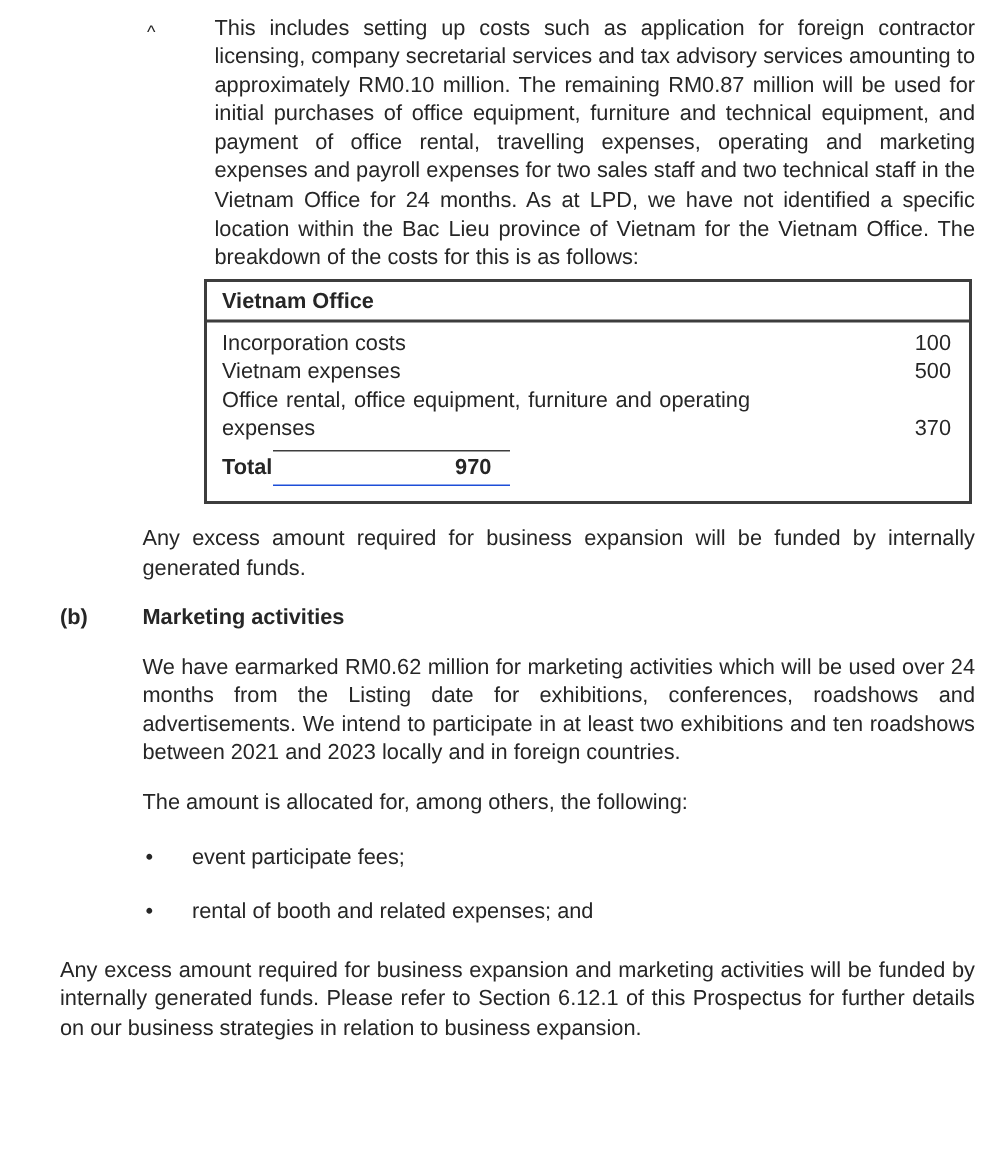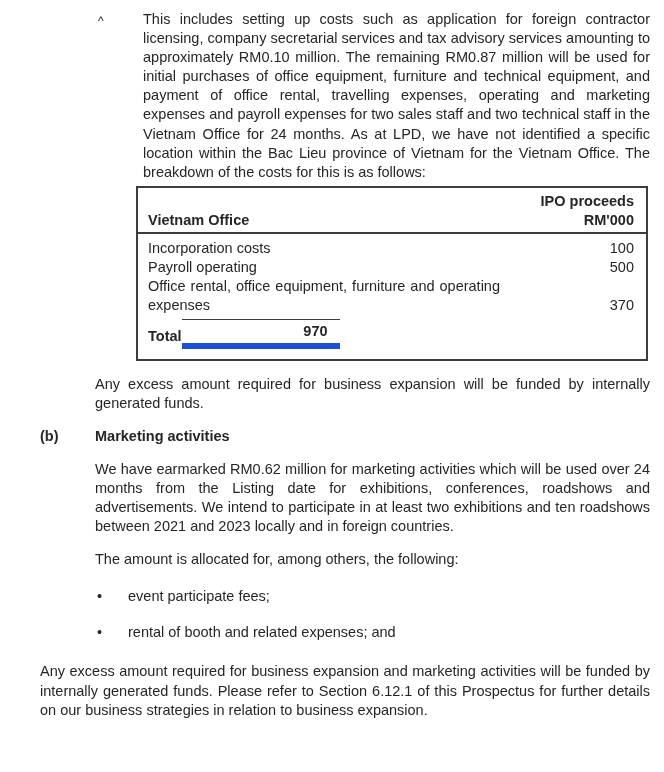--- a/index.html
+++ b/index.html
@@ -57,21 +57,21 @@
     display: flex;
     justify-content: flex-start;
     align-items: flex-end;
     margin: 4px 0 10px 10px;
   }
   .t-total-label { font-weight: bold; padding-bottom: 2px; }
   .t-total-value-wrap {
     width: 158px;
     text-align: right;
     border-top: 1px solid #3d3d3d;
-    border-bottom: 6px solid #1d4ed8;
+    border-bottom: 1px solid #1d4ed8;
     padding: 2px 12px 1px 0;
     font-weight: bold;
   }
 
   .after-table-para { margin: 14px 14px 0 95px; }
 
   .section-head {
     display: flex;
     margin: 14px 14px 0 40px;
     font-weight: bold;
@@ -104,32 +104,28 @@
 <div class="page">
 
   <div class="footnote">
     <span class="fn-marker">^</span>
     <div class="fn-text justify">This includes setting up costs such as application for foreign contractor licensing, company secretarial services and tax advisory services amounting to approximately RM0.10 million. The remaining RM0.87 million will be used for initial purchases of office equipment, furniture and technical equipment, and payment of office rental, travelling expenses, operating and marketing expenses and payroll expenses for two sales staff and two technical staff in the Vietnam Office for 24 months. As at LPD, we have not identified a specific location within the Bac Lieu province of Vietnam for the Vietnam Office. The breakdown of the costs for this is as follows:</div>
   </div>
 
   <div class="cost-table">
     <div class="t-header">
       <span class="t-row-header">Vietnam Office</span>
-      <span class="t-col-header">
-        <span>IPO proceeds</span><br>
-        <span>RM'000</span>
-      </span>
     </div>
     <div class="t-body">
       <div class="t-row">
         <span class="t-row-label">Incorporation costs</span>
         <span class="t-row-value">100</span>
       </div>
       <div class="t-row">
-        <span class="t-row-label">Payroll operating</span>
+        <span class="t-row-label">Vietnam expenses</span>
         <span class="t-row-value">500</span>
       </div>
       <div class="t-row">
         <span class="t-row-label justify">Office rental, office equipment, furniture and operating expenses</span>
         <span class="t-row-value">370</span>
       </div>
     </div>
     <div class="t-total-row">
       <span class="t-total-label">Total</span>
       <span class="t-total-value-wrap">970</span>

